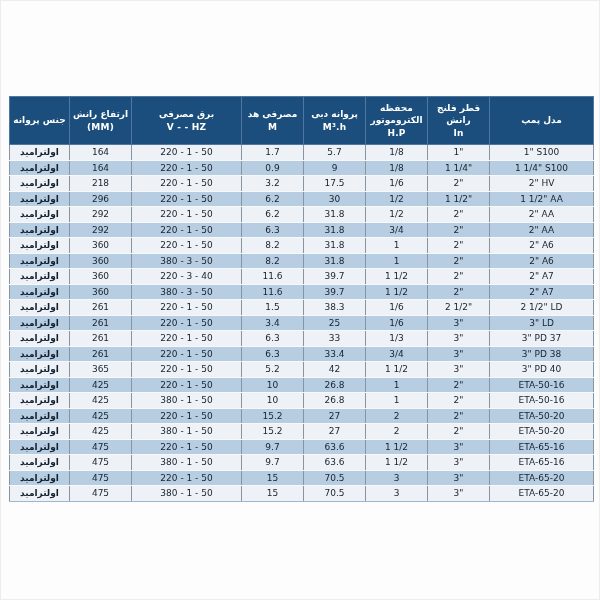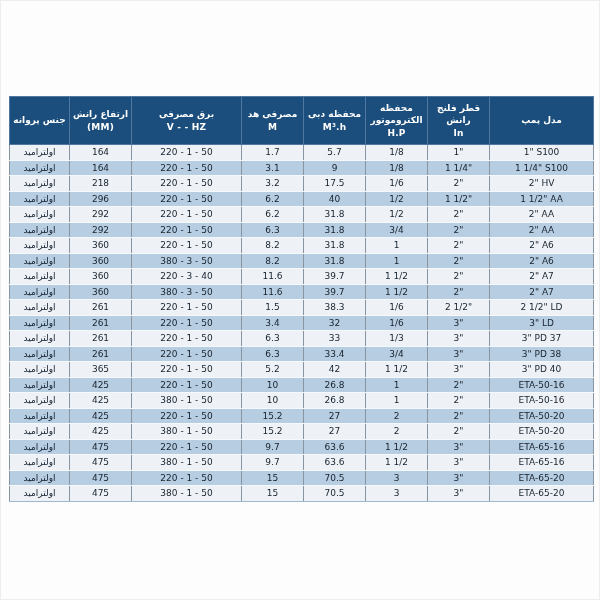--- a/index.html
+++ b/index.html
@@ -52,21 +52,21 @@
     padding: 0 1px;
     border-left: 1px solid #8795a3;
     border-right: 1px solid #8795a3;
     border-bottom: 1px solid #f6f9fc;
     white-space: nowrap;
     overflow: hidden;
   }
   .spec-table tbody tr.row-odd  { background: #eef2f6; }
   .spec-table tbody tr.row-even { background: #b7cde1; }
   .spec-table tbody td.fa-cell {
-    font-weight: normal;
+    font-weight: bold;
     color: #13202f;
   }
   .spec-table tbody tr:last-child td {
     border-bottom: 1px solid #9db7cd;
   }
   .spec-table thead tr {
     border-bottom: 1px solid #ffffff;
   }
 </style>
 </head>
@@ -96,21 +96,21 @@
         </th>
         <th>
           <span>برق مصرفی</span>
           <span class="en-line">V -  - HZ</span>
         </th>
         <th>
           <span>مصرفی هد</span>
           <span class="en-line">M</span>
         </th>
         <th>
-          <span>محفظه دبی</span>
+          <span>پروانه دبی</span>
           <span class="en-line">M³.h</span>
         </th>
         <th>
           <span>محفظه الکتروموتور</span>
           <span class="en-line">H.P</span>
         </th>
         <th>
           <span>قطر فلنج رانش</span>
           <span class="en-line">In</span>
         </th>
@@ -128,42 +128,42 @@
           <td>1.7</td>
           <td>5.7</td>
           <td>1/8</td>
           <td>1"</td>
           <td>1" S100</td>
         </tr>
         <tr class="row-even">
           <td class="fa-cell">اولترامید</td>
           <td>164</td>
           <td>220 - 1 - 50</td>
-          <td>3.1</td>
+          <td>0.9</td>
           <td>9</td>
           <td>1/8</td>
           <td>1 1/4"</td>
           <td>1 1/4" S100</td>
         </tr>
         <tr class="row-odd">
           <td class="fa-cell">اولترامید</td>
           <td>218</td>
           <td>220 - 1 - 50</td>
           <td>3.2</td>
           <td>17.5</td>
           <td>1/6</td>
           <td>2"</td>
           <td>2" HV</td>
         </tr>
         <tr class="row-even">
           <td class="fa-cell">اولترامید</td>
           <td>296</td>
           <td>220 - 1 - 50</td>
           <td>6.2</td>
-          <td>40</td>
+          <td>30</td>
           <td>1/2</td>
           <td>1 1/2"</td>
           <td>1 1/2" AA</td>
         </tr>
         <tr class="row-odd">
           <td class="fa-cell">اولترامید</td>
           <td>292</td>
           <td>220 - 1 - 50</td>
           <td>6.2</td>
           <td>31.8</td>
@@ -229,21 +229,21 @@
           <td>38.3</td>
           <td>1/6</td>
           <td>2 1/2"</td>
           <td>2 1/2" LD</td>
         </tr>
         <tr class="row-even">
           <td class="fa-cell">اولترامید</td>
           <td>261</td>
           <td>220 - 1 - 50</td>
           <td>3.4</td>
-          <td>32</td>
+          <td>25</td>
           <td>1/6</td>
           <td>3"</td>
           <td>3" LD</td>
         </tr>
         <tr class="row-odd">
           <td class="fa-cell">اولترامید</td>
           <td>261</td>
           <td>220 - 1 - 50</td>
           <td>6.3</td>
           <td>33</td>

